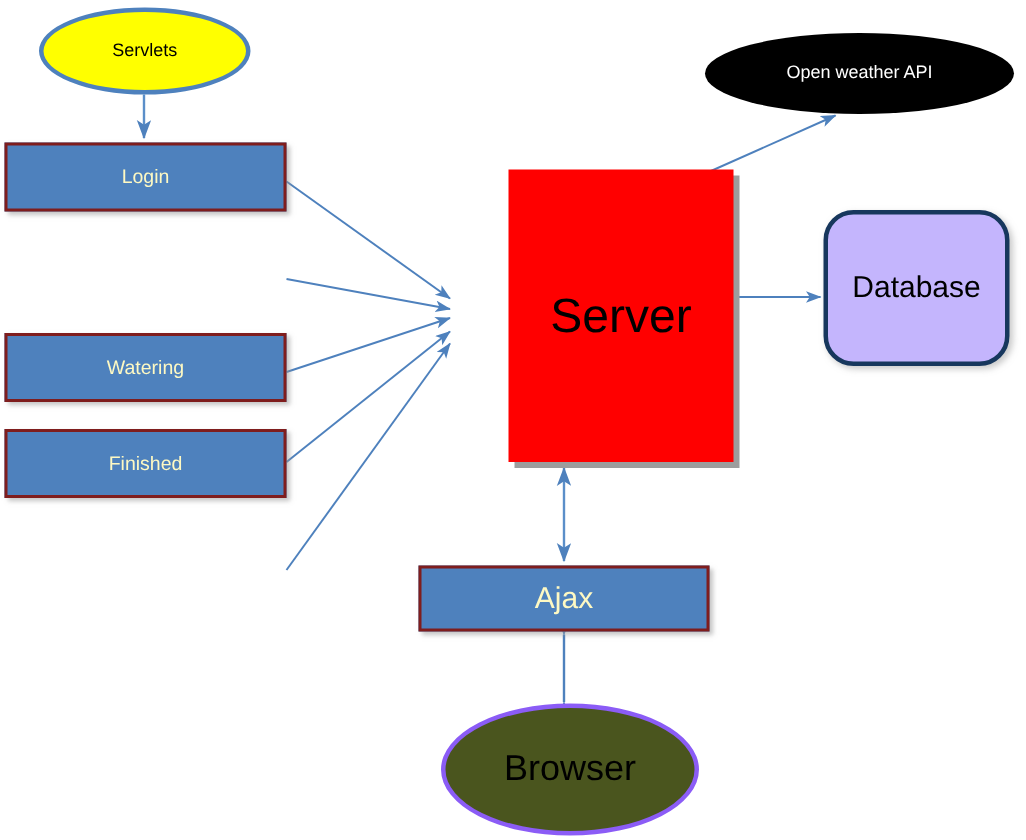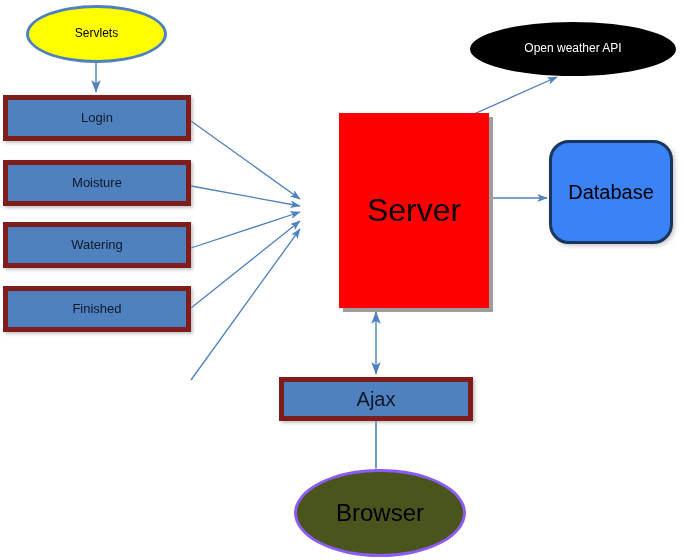--- a/index.html
+++ b/index.html
@@ -31,31 +31,31 @@
     box-sizing: border-box;
     display: flex;
     align-items: center;
     justify-content: center;
     text-align: center;
     line-height: 1.1;
   }
   
   .rect-blue {
     background: #4E81BD;
-    border: 5px solid #7f1d1d;
-    color: #0f172a;
+    border: 2px solid #7f1d1d;
+    color: #fef9c3;
     font-size: 13px;
     box-shadow: 2px 2px 3px rgba(150,150,150,0.55);
   }
   .rect-blue.big {
     font-size: 20px;
   }
   
   .rounded-blue {
-    background: #3b82f6;
+    background: #c4b5fd;
     border: 3px solid #17375D;
     border-radius: 20px;
     color: #000000;
     font-size: 20px;
     box-shadow: 2px 2px 4px rgba(150,150,150,0.5);
   }
   
   .rect-red {
     background: #FF0000;
     border: none;
@@ -124,23 +124,20 @@
   </svg>
 
   <div class="node ellipse ellipse-yellow" style="left:26px; top:5px; width:141px; height:58px;">
     <span>Servlets</span>
   </div>
 
   <div class="node rect-blue" style="left:3px; top:95px; width:188px; height:46px;">
     <span>Login</span>
   </div>
 
-  <div class="node rect-blue" style="left:3px; top:160px; width:188px; height:46px;">
-    <span>Moisture</span>
-  </div>
 
   <div class="node rect-blue" style="left:3px; top:222px; width:188px; height:46px;">
     <span>Watering</span>
   </div>
 
   <div class="node rect-blue" style="left:3px; top:286px; width:188px; height:46px;">
     <span>Finished</span>
   </div>
 
 

